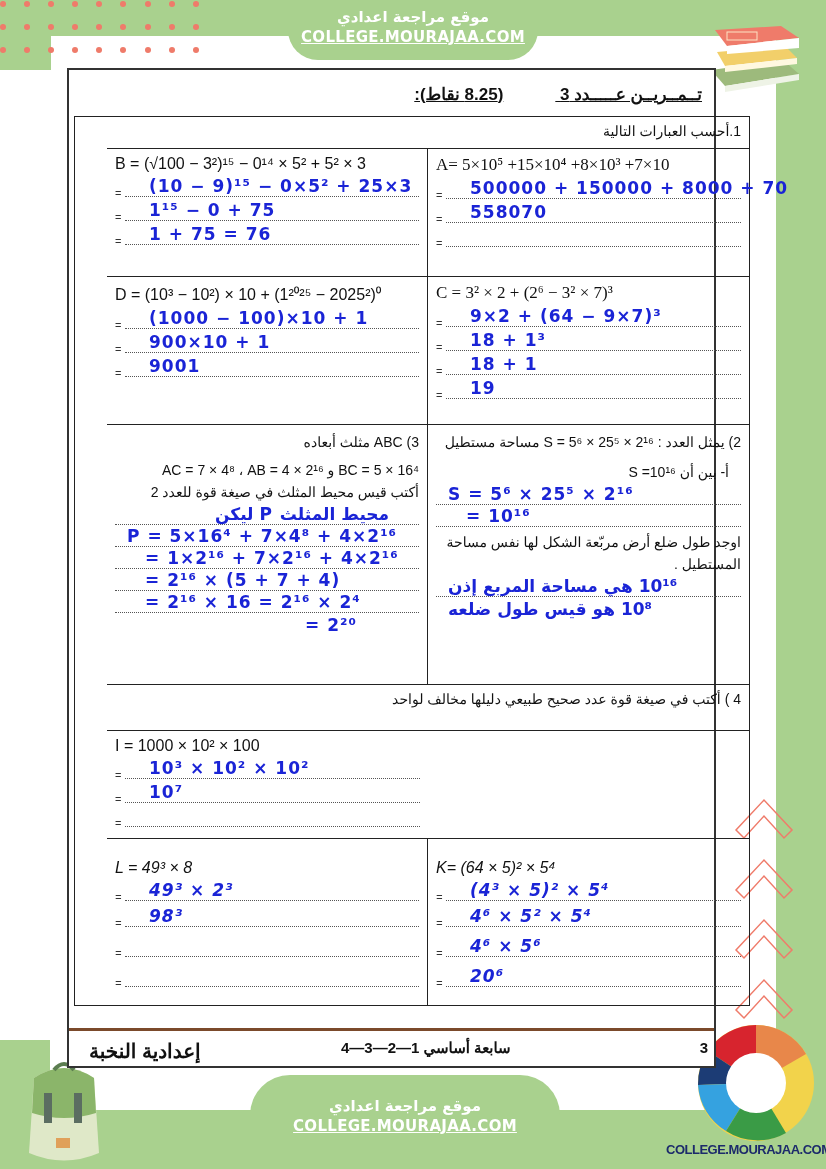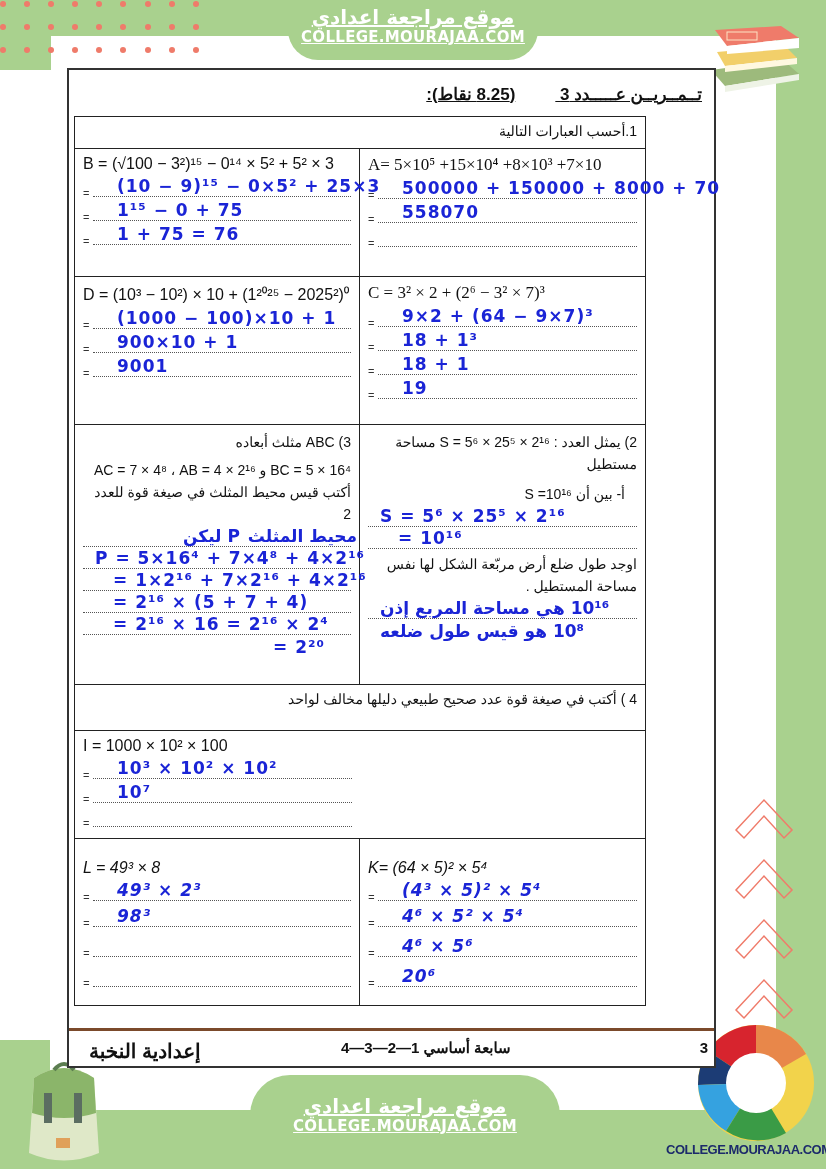--- a/index.html
+++ b/index.html
@@ -11,36 +11,36 @@
   .bg-left-top { position: absolute; left: 0; top: 36px; width: 51px; height: 34px; background: #a9d18e; }
   .bg-right { position: absolute; left: 776px; top: 36px; width: 50px; height: 1133px; background: #a9d18e; }
   .bg-bottom { position: absolute; left: 0; top: 1110px; width: 826px; height: 59px; background: #a9d18e; }
   .bg-left-bottom { position: absolute; left: 0; top: 1040px; width: 50px; height: 129px; background: #a9d18e; }
   .dots { position: absolute; left: 0; top: 0; width: 210px; height: 60px; }
   .dot { position: absolute; width: 6px; height: 6px; border-radius: 50%; background: #ef7b6a; }
 
   .banner { position: absolute; border-radius: 24px; background: #a9d18e; color: #fff; text-align: center; font-family: "DejaVu Sans", sans-serif; font-weight: bold; }
   .banner-top { left: 288px; top: 0; width: 250px; height: 60px; border-radius: 0 0 30px 30px; padding-top: 8px; }
   .banner-bottom { left: 250px; top: 1075px; width: 310px; height: 94px; border-radius: 40px 40px 0 0; padding-top: 22px; }
-  .banner .ar { display: block; font-size: 20px; text-decoration: underline; line-height: 19px; }
+  .banner .ar { display: block; font-size: 15px; line-height: 19px; }
   .banner .en { display: block; font-size: 15px; text-decoration: underline; line-height: 20px; letter-spacing: 0.3px; }
 
   
   .books { position: absolute; left: 703px; top: 12px; width: 100px; height: 80px; }
   .chevrons { position: absolute; left: 734px; top: 790px; width: 60px; height: 240px; }
   .wheel { position: absolute; left: 696px; top: 1023px; width: 120px; height: 120px; }
   .wheel-label { position: absolute; left: 666px; top: 1142px; width: 160px; text-align: center; font-family: "Liberation Sans", sans-serif; font-weight: bold; font-size: 13px; color: #1c2a6b; letter-spacing: -0.5px; }
   .backpack { position: absolute; left: 14px; top: 1058px; width: 100px; height: 111px; }
 
   
   .page { position: absolute; left: 67px; top: 68px; width: 649px; height: 1000px; border: 2px solid #333; background: #fff; }
   .ex-title { position: absolute; right: 12px; top: 14px; font-size: 17px; font-weight: bold; direction: rtl; text-decoration: underline; }
-  .ex-title .pts { margin-right: 40px; }
-
-  .grid { position: absolute; left: 5px; top: 46px; width: 572px; border: 1.5px solid #222; }
+  .ex-title .pts { margin-right: 52px; }
+
+  .grid { position: absolute; left: 5px; top: 46px; width: 676px; border: 1.5px solid #222; padding-left: 32px; }
   .row-head { height: 32px; border-bottom: 1.5px solid #222; direction: rtl; padding: 6px 8px 0 0; font-size: 14px; }
   .row { display: flex; border-bottom: 1.5px solid #222; }
   .row:last-child { border-bottom: none; font-style: italic; }
   .cell { position: relative; width: 50%; padding: 6px 8px; }
   .cell.left { border-right: 1.5px solid #222; }
   .expr { font-size: 16px; white-space: nowrap; }
   .line { position: relative; height: 22px; border-bottom: 1.5px dotted #555; margin-left: 10px; margin-top: 2px; }
   .line::before { content: "="; position: absolute; left: -10px; bottom: -3px; font-size: 11px; color: #333; }
   .hand { position: absolute; left: 24px; bottom: 0px; font-family: "DejaVu Sans", sans-serif; font-weight: bold; font-size: 17px; color: #1a24d6; white-space: nowrap; letter-spacing: 1px; }
   .rtl-text { direction: rtl; font-size: 14px; line-height: 22px; }

